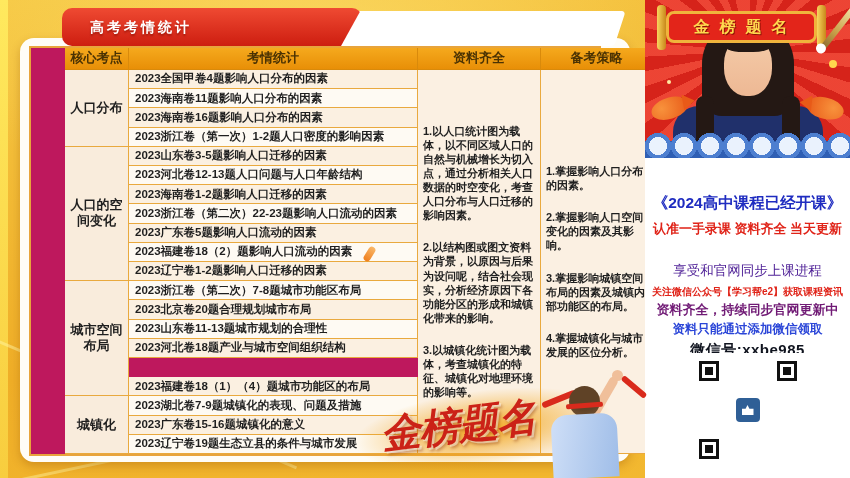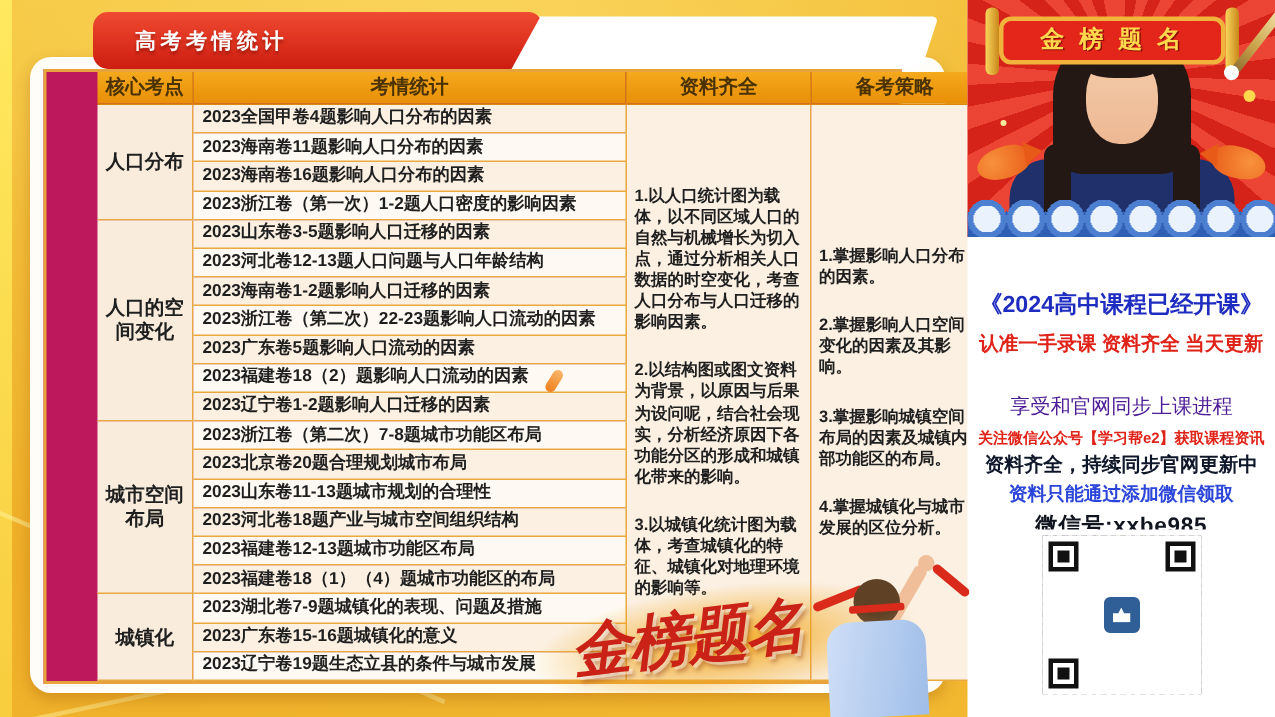--- a/index.html
+++ b/index.html
@@ -170,21 +170,21 @@
     background: linear-gradient(#f5cba8, #edb894); border-radius:46%; }
   .t-bang { left:50%; top:30px; width:52px; height:22px; margin-left:-26px;
     background:#241814; border-radius:50% 50% 40% 40%; }
 
   .promo { width:205px; text-align:center; white-space:nowrap; }
   .l1 { top:193px; font-size:15.5px; font-weight:900; color:#1f2cc0; }
   .l2 { top:220px; font-size:13px;  font-weight:900; color:#e02318; }
   .l3 { top:242px; font-size:12.5px; font-weight:800; color:#2b46d8; }
   .l4 { top:262px; font-size:13.5px; font-weight:400; color:#4c1d95; }
   .l5 { top:285px; font-size:10px;  font-weight:800; color:#e02318; }
-  .l6 { top:301px; font-size:13px;  font-weight:900; color:#0f172a; }
+  .l6 { top:301px; font-size:13px;  font-weight:900; color:#701a75; }
   .l7 { top:321px; font-size:12.5px; font-weight:900; color:#2b46d8; }
   .wid { top:341px; font-size:15px; font-weight:900; color:#10141f; letter-spacing:.5px; }
 
   .qr { left:50%; top:357px; width:106px; height:106px; margin-left:-53px;
     background-color:#fff;
     background-image:
       repeating-linear-gradient(0deg, #111 0 4px, rgba(0,0,0,0) 4px 7px, #111 7px 9px, rgba(0,0,0,0) 9px 13px),
       repeating-linear-gradient(90deg, #111 0 4px, #fff 4px 7px, #111 7px 10px, #fff 10px 13px);
     background-blend-mode: lighten;
     outline: 4px solid #fff;
@@ -231,21 +231,20 @@
   <div class="cell qcell rb" style="grid-row:7">2023河北卷12-13题人口问题与人口年龄结构</div>
   <div class="cell qcell ra" style="grid-row:8">2023海南卷1-2题影响人口迁移的因素</div>
   <div class="cell qcell rb" style="grid-row:9">2023浙江卷（第二次）22-23题影响人口流动的因素</div>
   <div class="cell qcell ra" style="grid-row:10">2023广东卷5题影响人口流动的因素</div>
   <div class="cell qcell rb" style="grid-row:11">2023福建卷18（2）题影响人口流动的因素</div>
   <div class="cell qcell ra" style="grid-row:12">2023辽宁卷1-2题影响人口迁移的因素</div>
   <div class="cell qcell rb" style="grid-row:13">2023浙江卷（第二次）7-8题城市功能区布局</div>
   <div class="cell qcell ra" style="grid-row:14">2023北京卷20题合理规划城市布局</div>
   <div class="cell qcell rb" style="grid-row:15">2023山东卷11-13题城市规划的合理性</div>
   <div class="cell qcell ra" style="grid-row:16">2023河北卷18题产业与城市空间组织结构</div>
-  <div class="cell qcell rb" style="grid-row:17">2023福建卷12-13题城市功能区布局</div>
   <div class="cell qcell ra" style="grid-row:18">2023福建卷18（1）（4）题城市功能区的布局</div>
   <div class="cell qcell rb" style="grid-row:19">2023湖北卷7-9题城镇化的表现、问题及措施</div>
   <div class="cell qcell ra" style="grid-row:20">2023广东卷15-16题城镇化的意义</div>
   <div class="cell qcell rb" style="grid-row:21">2023辽宁卷19题生态立县的条件与城市发展</div>
 
   <div class="cell bigcell" style="grid-column:3;grid-row:2/span 20">
     <p>1.以人口统计图为载体，以不同区域人口的自然与机械增长为切入点，通过分析相关人口数据的时空变化，考查人口分布与人口迁移的影响因素。</p>
     <p>2.以结构图或图文资料为背景，以原因与后果为设问呢，结合社会现实，分析经济原因下各功能分区的形成和城镇化带来的影响。</p>
     <p>3.以城镇化统计图为载体，考查城镇化的特征、城镇化对地理环境的影响等。</p>
   </div>

